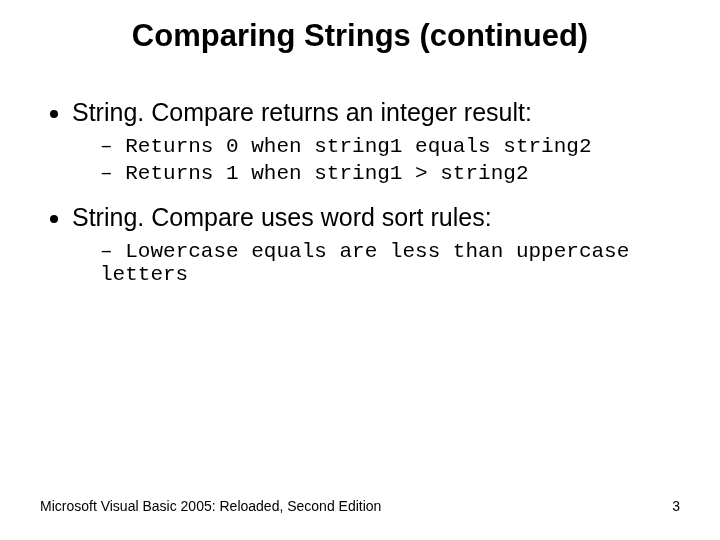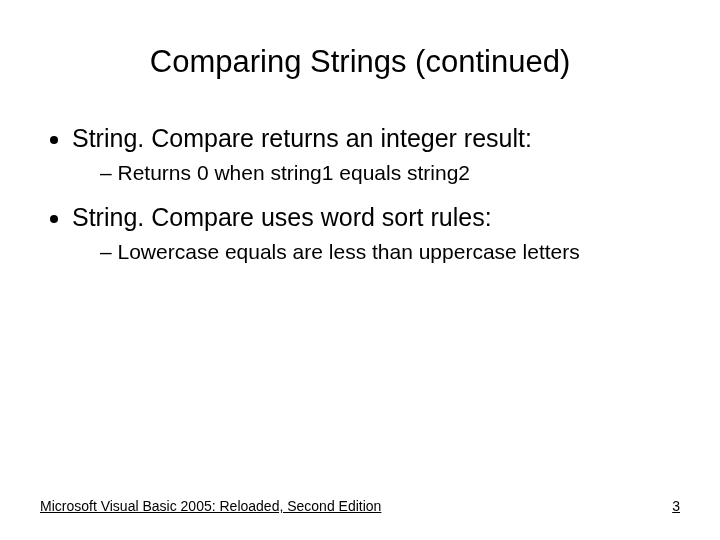--- a/index.html
+++ b/index.html
@@ -15,73 +15,74 @@
   }
   .slide {
     width: 720px;
     height: 540px;
     position: relative;
     box-sizing: border-box;
   }
   .title {
     text-align: center;
     font-size: 31px;
-    font-weight: normal;
-    padding-top: 44px;
+    font-weight: bold;
+    padding-top: 18px;
     padding-bottom: 10px;
   }
   .content {
     padding: 30px 40px 0 40px;
   }
   ul.top {
     list-style: disc;
     margin: 4px;
     padding-left: 28px;
   }
   ul.top > li {
     font-size: 25px;
     margin-bottom: 6px;
   }
   ul.sub {
     list-style: none;
     margin: 8px 0 18px 0;
     padding-left: 28px;
+    font-family: Liberation Mono, monospace;
   }
   ul.sub > li {
     font-size: 21px;
     margin-bottom: 4px;
   }
   ul.sub > li::before {
     content: "– ";
   }
   .footer {
     position: absolute;
     bottom: 26px;
     left: 40px;
     right: 40px;
     display: flex;
     justify-content: space-between;
     align-items: baseline;
     font-size: 14px;
-    text-decoration: underline;
   }
 </style>
 </head>
 <body>
 
 <div class="slide">
 
   <div class="title">Comparing Strings (continued)</div>
 
   <div class="content">
     <ul class="top">
       <li>
         <span>String. Compare returns an integer result:</span>
         <ul class="sub">
           <li>Returns 0 when string1 equals string2</li>
+          <li>Returns 1 when string1 &gt; string2</li>
         </ul>
       </li>
       <li>
         <span>String. Compare uses word sort rules:</span>
         <ul class="sub">
           <li>Lowercase equals are less than uppercase letters</li>
         </ul>
       </li>
     </ul>
   </div>

